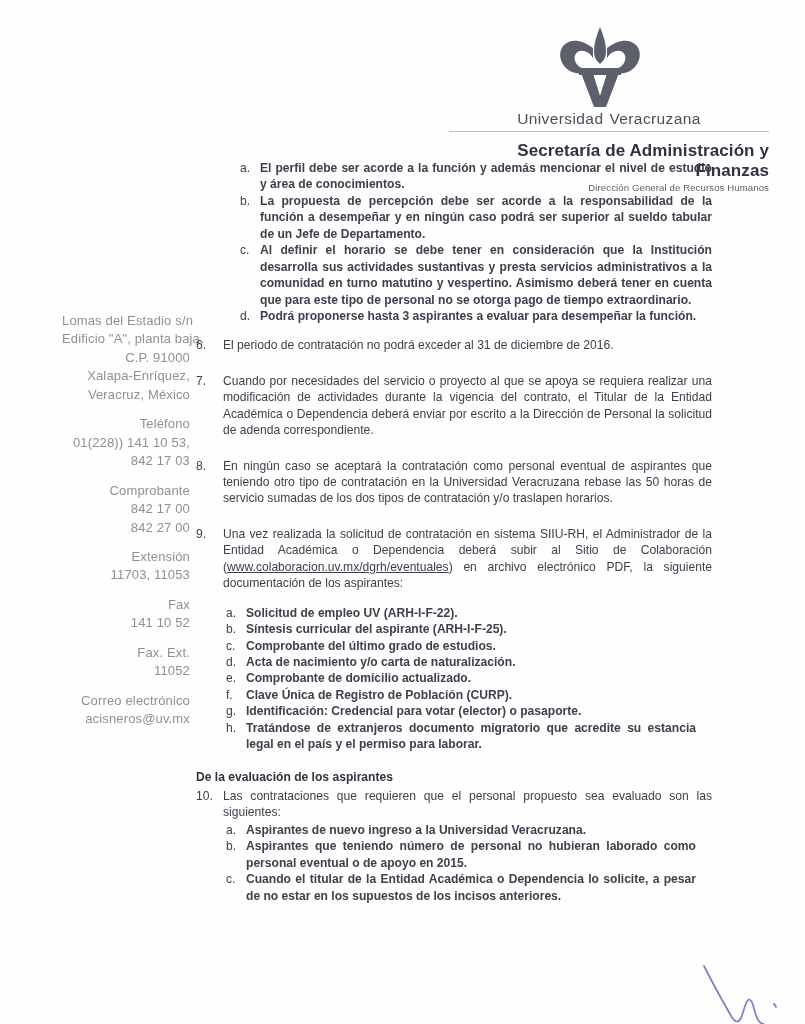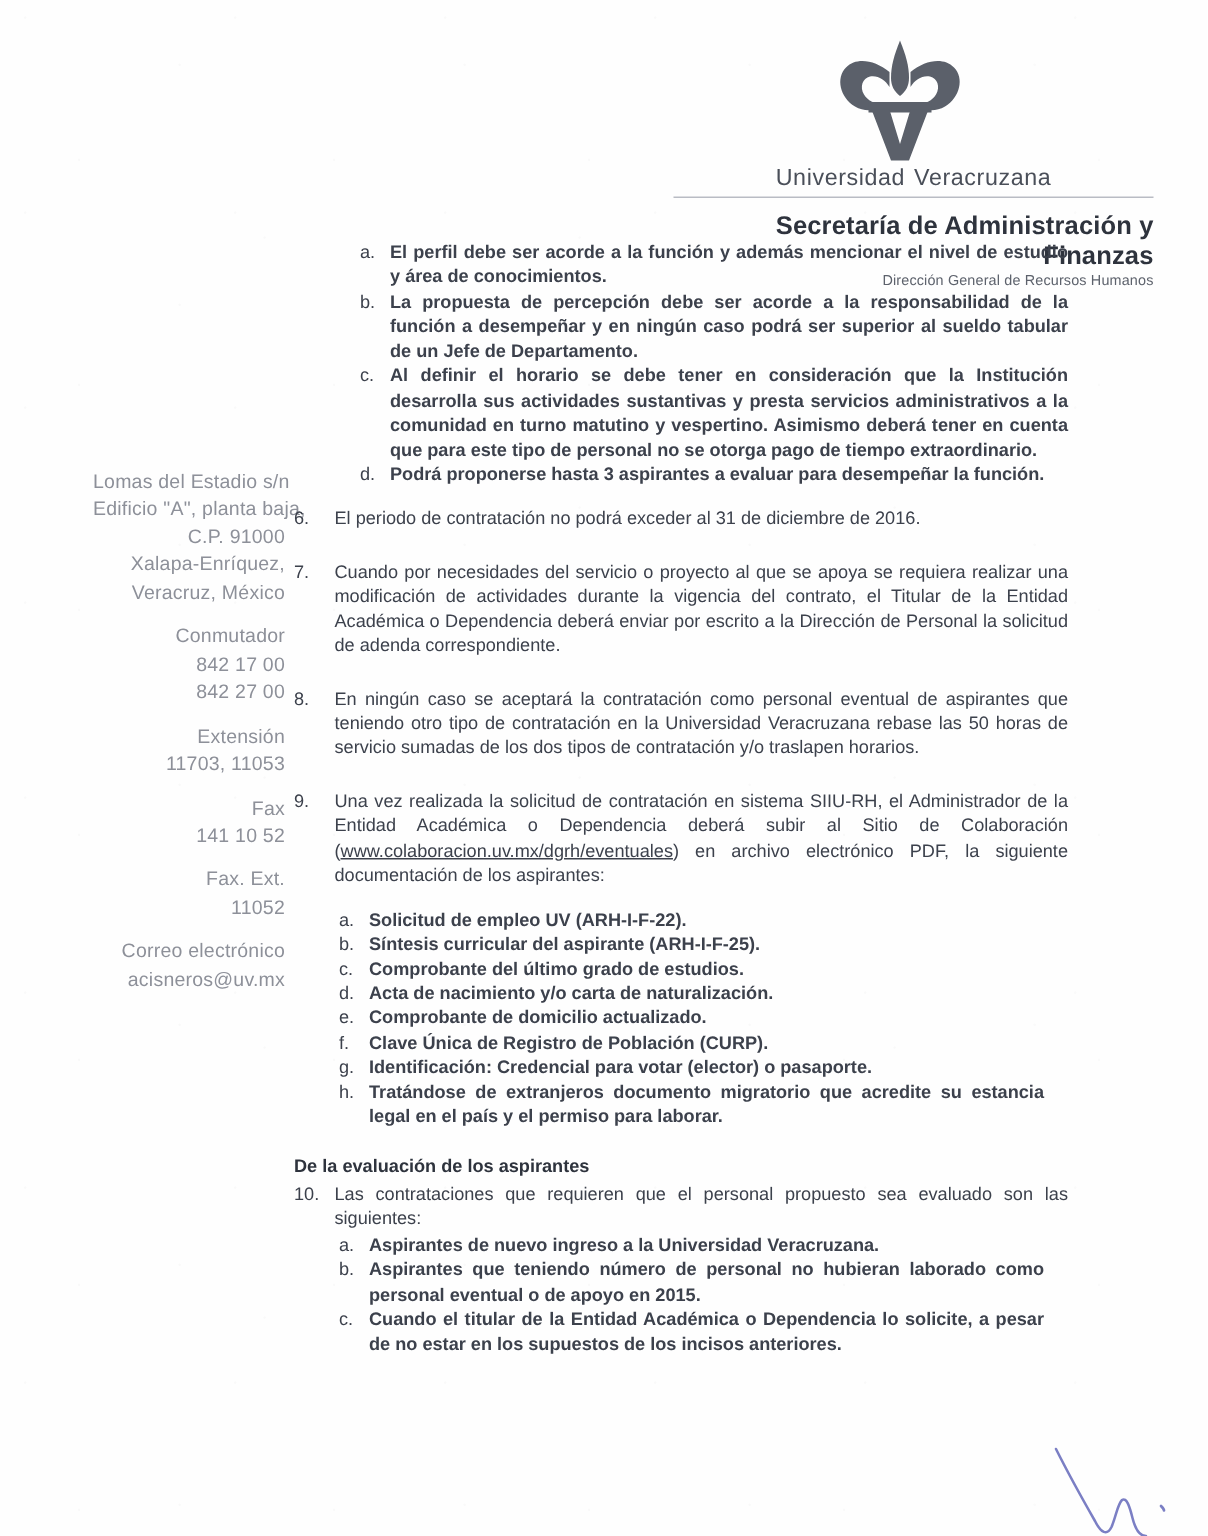--- a/index.html
+++ b/index.html
@@ -201,23 +201,28 @@
   <div id="sidebar">
 
     <div class="side-block">
       <div class="side-line">Lomas del Estadio s/n</div>
       <div class="side-line">Edificio "A", planta baja,</div>
       <div class="side-line">C.P. 91000</div>
       <div class="side-line">Xalapa-Enríquez,</div>
       <div class="side-line">Veracruz, México</div>
     </div>
 
-
-    <div class="side-block">
-      <div class="side-line">Conmutador</div>
+    <div class="side-block">
+      <div class="side-line">Teléfono</div>
+      <div class="side-line">01(228)) 141 10 53,</div>
+      <div class="side-line">842 17 03</div>
+    </div>
+
+    <div class="side-block">
+      <div class="side-line">Comprobante</div>
       <div class="side-line">842 17 00</div>
       <div class="side-line">842 27 00</div>
     </div>
 
     <div class="side-block">
       <div class="side-line">Extensión</div>
       <div class="side-line">11703, 11053</div>
     </div>
 
     <div class="side-block">

